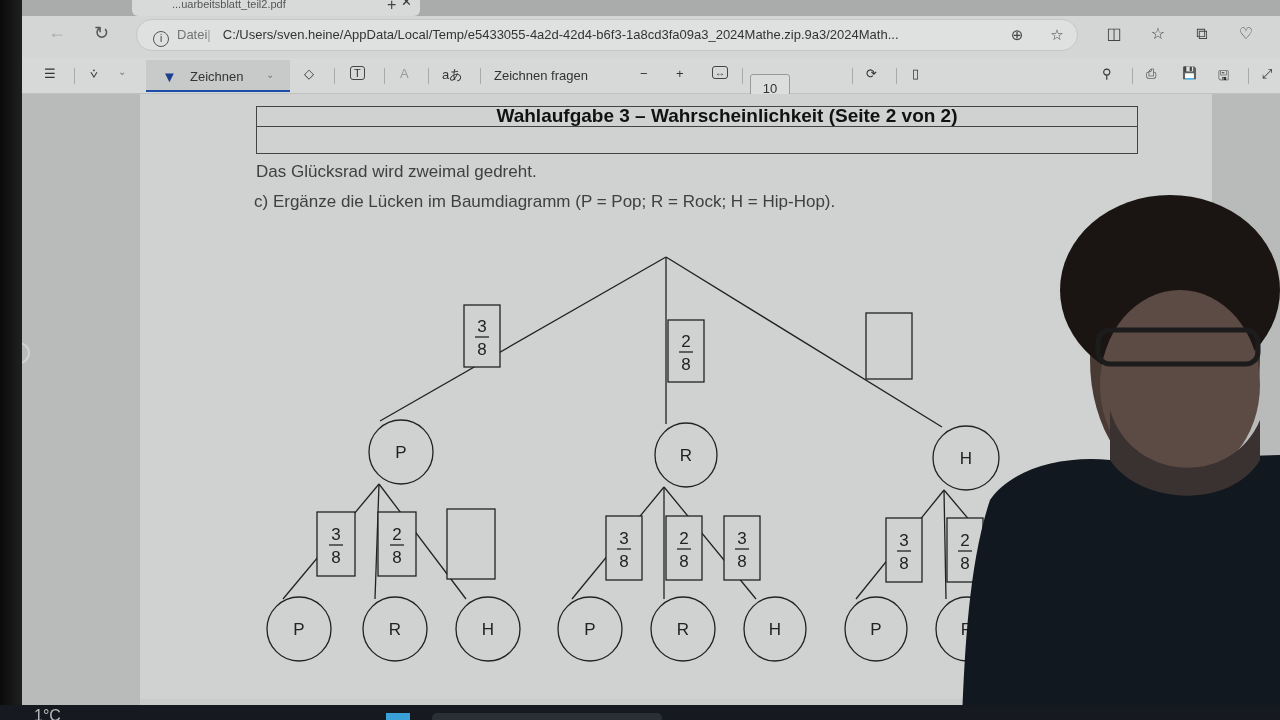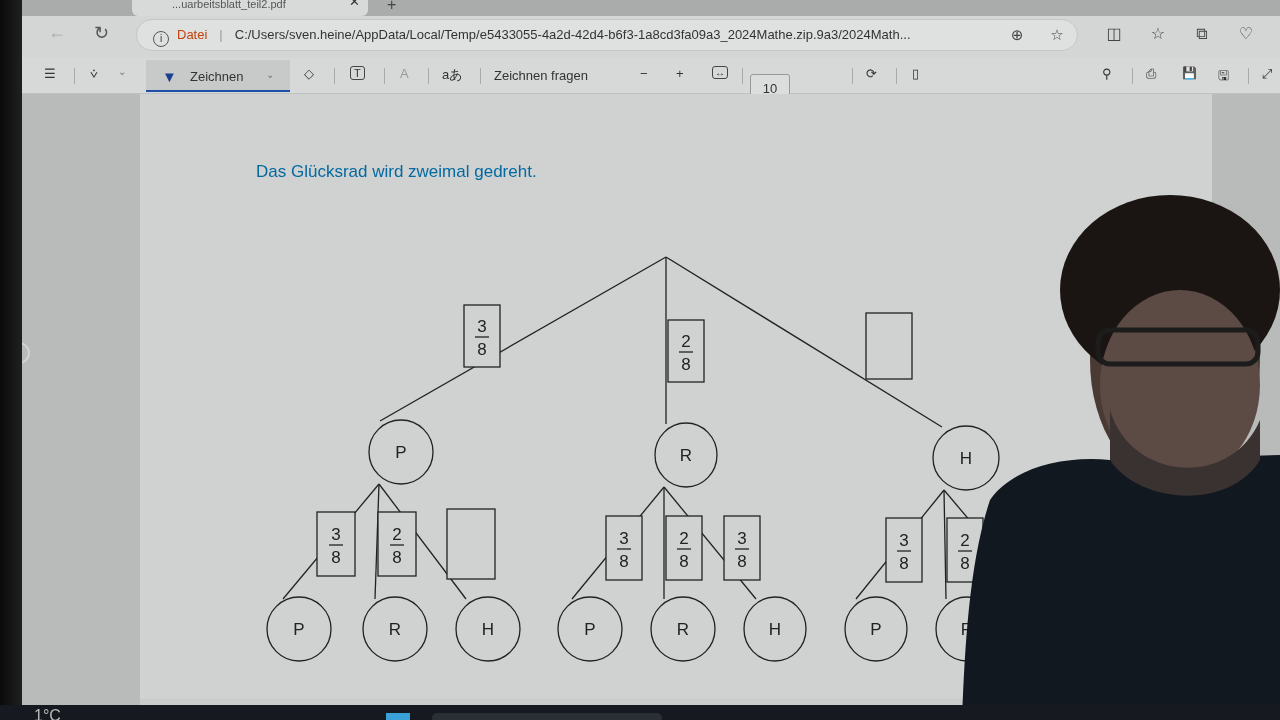--- a/index.html
+++ b/index.html
@@ -4,30 +4,30 @@
 <style>
   * { box-sizing: border-box; margin: 0; padding: 0; }
   html, body { width: 1280px; height: 720px; overflow: hidden; background: #111; }
   body { font-family: "Liberation Sans", sans-serif; position: relative; }
 
   .screen { position: absolute; left: 22px; top: 0; width: 1258px; height: 705px; background: #c9cccb; overflow: hidden; }
   .bezel-left { position: absolute; left: 0; top: 0; width: 24px; height: 720px; background: linear-gradient(90deg,#0a0a0a,#222); }
 
   
   .tabstrip { position: absolute; left: 0; top: 0; width: 100%; height: 16px; background: #a9acab; }
-  .tab { position: absolute; left: 110px; top: 0; width: 236px; height: 16px; background: #d8dad9; border-radius: 0 0 6px 6px; font-size: 11px; color: #555; padding-left: 40px; line-height: 8px; overflow: hidden; }
+  .tab { position: absolute; left: 110px; top: 0; width: 288px; height: 16px; background: #d8dad9; border-radius: 0 0 6px 6px; font-size: 11px; color: #555; padding-left: 40px; line-height: 8px; overflow: hidden; }
   .tab .close { position: absolute; right: 8px; top: -2px; font-size: 13px; color: #333; }
   .newtab { position: absolute; left: 365px; top: -4px; font-size: 16px; color: #444; }
 
   
   .navbar { position: absolute; left: 0; top: 16px; width: 100%; height: 42px; background: #d3d6d5; }
   .nav-btn { position: absolute; top: 6px; font-size: 18px; color: #555; }
   .addr { position: absolute; left: 114px; top: 3px; width: 942px; height: 32px; border-radius: 16px; background: #dfe1e0; border: 1px solid #c4c7c6; font-size: 13px; color: #333; line-height: 30px; padding-left: 16px; white-space: nowrap; overflow: hidden; }
   .addr .info { display: inline-block; width: 16px; height: 16px; border: 1.3px solid #555; border-radius: 50%; font-size: 10px; text-align: center; line-height: 14px; margin-right: 8px; vertical-align: -3px; }
-  .addr .datei { color: #c2410c; margin-right: 12px; }
+  .addr .datei { color: #737373; }
   .addr .sep { color: #999; margin-right: 12px; }
   .addr-icons { position: absolute; right: 0; top: 0; }
   .addr-icons span { display: inline-block; width: 40px; text-align: center; color: #444; font-size: 15px; }
   .browser-icons { position: absolute; left: 1070px; top: 8px; }
   .browser-icons span { display: inline-block; width: 44px; text-align: center; color: #444; font-size: 16px; }
 
   
   .pdfbar { position: absolute; left: 0; top: 58px; width: 100%; height: 36px; background: #d6d9d8; border-bottom: 1px solid #bfc2c1; font-size: 13px; color: #333; }
   .pdfbar .it { position: absolute; top: 8px; }
   .pdfbar .vsep { position: absolute; top: 10px; width: 1px; height: 16px; background: #aaa; }
@@ -39,21 +39,21 @@
 
   
   .leftpane { position: absolute; left: 0; top: 94px; width: 118px; height: 611px; background: #b8bbba; }
   .rightpane { position: absolute; left: 1190px; top: 94px; width: 68px; height: 611px; background: #b8bbba; }
 
   
   .page { position: absolute; left: 118px; top: 94px; width: 1072px; height: 605px; background: #cfd2d1; }
   .titlebox { position: absolute; left: 116px; top: 12px; width: 882px; height: 48px; border: 1.3px solid #444; }
   .titlebox .t { position: absolute; left: 0; right: 0; top: 24px; text-align: center; font-weight: bold; font-size: 19px; color: #111; padding-left: 60px; }
   .titlebox .band { position: absolute; left: 0; right: 0; top: 19px; border-top: 1.3px solid #444; }
-  .txt { position: absolute; font-size: 17px; color: #0369a1; }
+  .txt { position: absolute; font-size: 17px; color: #404040; }
 
   svg.tree { position: absolute; left: 0; top: 0; }
   svg.tree text { font-family: "Liberation Sans", sans-serif; fill: #222; }
 
   
   .person { position: absolute; pointer-events: none; }
 
   
   .taskbar { position: absolute; left: 0; top: 705px; width: 1280px; height: 15px; background: #161a20; }
   .taskbar .temp { position: absolute; left: 34px; top: 2px; font-size: 16px; color: #bbb; }
@@ -126,21 +126,26 @@
     <div class="vsep" style="left:1226px;"></div>
     <span class="it" style="left:1240px;">⤢</span>
   </div>
 
   <div class="leftpane">
     <div style="position:absolute;left:-14px;top:248px;width:22px;height:22px;border-radius:50%;border:2px solid #ddd;opacity:.7;"></div>
   </div>
   <div class="rightpane"></div>
 
   <div class="page">
+    <div class="titlebox">
+      <div class="band"></div>
+      <div class="t" style="top:-2px;">Wahlaufgabe 3 – Wahrscheinlichkeit (Seite 2 von 2)</div>
+    </div>
     <div class="txt" style="left:116px;top:68px;">Das Glücksrad wird zweimal gedreht.</div>
+    <div class="txt" style="left:114px;top:98px;">c) Ergänze die Lücken im Baumdiagramm (P = Pop; R = Rock; H = Hip-Hop).</div>
 
     <svg class="tree" width="1072" height="605" viewBox="0 0 1072 605">
       <g stroke="#222" stroke-width="1.3" fill="none">
 
         <line x1="526" y1="163" x2="240" y2="327"></line>
         <line x1="526" y1="163" x2="526" y2="330"></line>
         <line x1="526" y1="163" x2="802" y2="333"></line>
 
         <line x1="239" y1="390" x2="143" y2="505"></line>
         <line x1="239" y1="390" x2="235" y2="505"></line>

